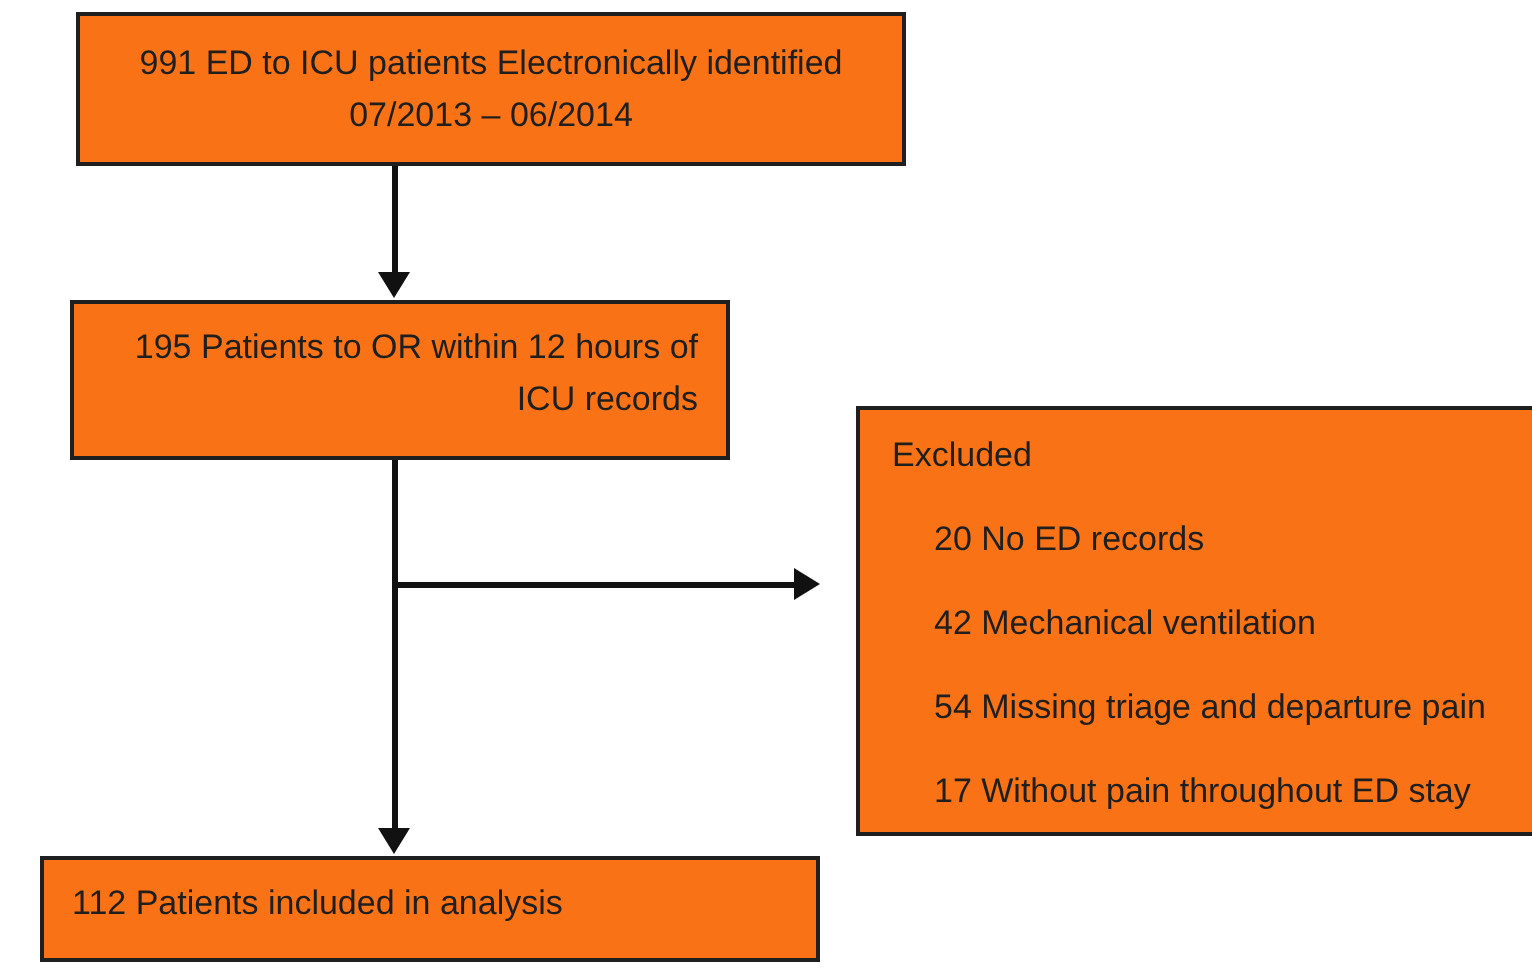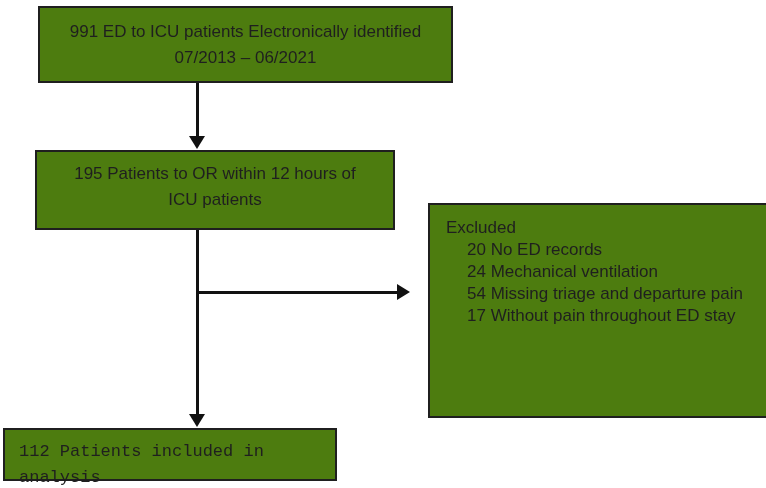--- a/index.html
+++ b/index.html
@@ -12,56 +12,56 @@
     width: 766px;
     height: 488px;
     background: #ffffff;
     font-family: "Liberation Sans", "DejaVu Sans", sans-serif;
     color: #1f1f1f;
     overflow: hidden;
   }
   .box {
     position: absolute;
     border: 2px solid #1f1f1f;
-    background: #4d7c0f;
+    background: #f97316;
     box-sizing: border-box;
     font-size: 17px;
     line-height: 26px;
     color: #1f1f1f;
   }
   .box-identified {
     left: 38px; top: 6px;
     width: 415px; height: 77px;
     text-align: center;
     padding-top: 11px;
   }
   .box-or {
     left: 35px; top: 150px;
-    width: 360px; height: 80px;
+    width: 330px; height: 80px;
     padding: 9px 14px;
-    text-align: center;
+    text-align: right;
   }
   .box-excluded {
     left: 428px; top: 203px;
     width: 347px; height: 215px;
     padding: 12px 16px;
     box-sizing: border-box;
   }
   .box-included {
-    left: 3px; top: 428px;
-    width: 334px; height: 53px;
+    left: 20px; top: 428px;
+    width: 390px; height: 53px;
     padding: 9px 14px;
-    font-family: Liberation Mono, monospace;
   }
   .box .line { display: block; }
   .excl-title {
     line-height: 22px;
   }
   .excl-item {
     margin-left: 21px;
+    margin-top: 20px;
     line-height: 22px;
   }
   .vline {
     position: absolute;
     width: 3px;
     background: #111111;
   }
   .hline {
     position: absolute;
     height: 3px;
@@ -88,41 +88,41 @@
   .h-line  { left: 198px; top: 291px; width: 199px; }
   .h-head  { left: 397px; top: 284px; }
 </style>
 </head>
 <body>
 
 <div class="stage">
 
   <div class="box box-identified">
     <span class="line">991 ED to ICU patients Electronically identified</span>
-    <span class="line">07/2013 – 06/2021</span>
+    <span class="line">07/2013 – 06/2014</span>
   </div>
 
   <div class="vline v1-line"></div>
   <div class="arrowhead-down v1-head"></div>
 
   <div class="box box-or">
     <span class="line">195 Patients to OR within 12 hours of</span>
-    <span class="line">ICU patients</span>
+    <span class="line">ICU records</span>
   </div>
 
   <div class="vline v2-line"></div>
   <div class="arrowhead-down v2-head"></div>
 
   <div class="hline h-line"></div>
   <div class="arrowhead-right h-head"></div>
 
   <div class="box box-excluded">
     <div class="excl-title">Excluded</div>
     <div class="excl-item">20 No ED records</div>
-    <div class="excl-item">24 Mechanical ventilation</div>
+    <div class="excl-item">42 Mechanical ventilation</div>
     <div class="excl-item">54 Missing triage and departure pain</div>
     <div class="excl-item">17 Without pain throughout ED stay</div>
   </div>
 
   <div class="box box-included">
     <span class="line">112 Patients included in analysis</span>
   </div>
 
 </div>
 

